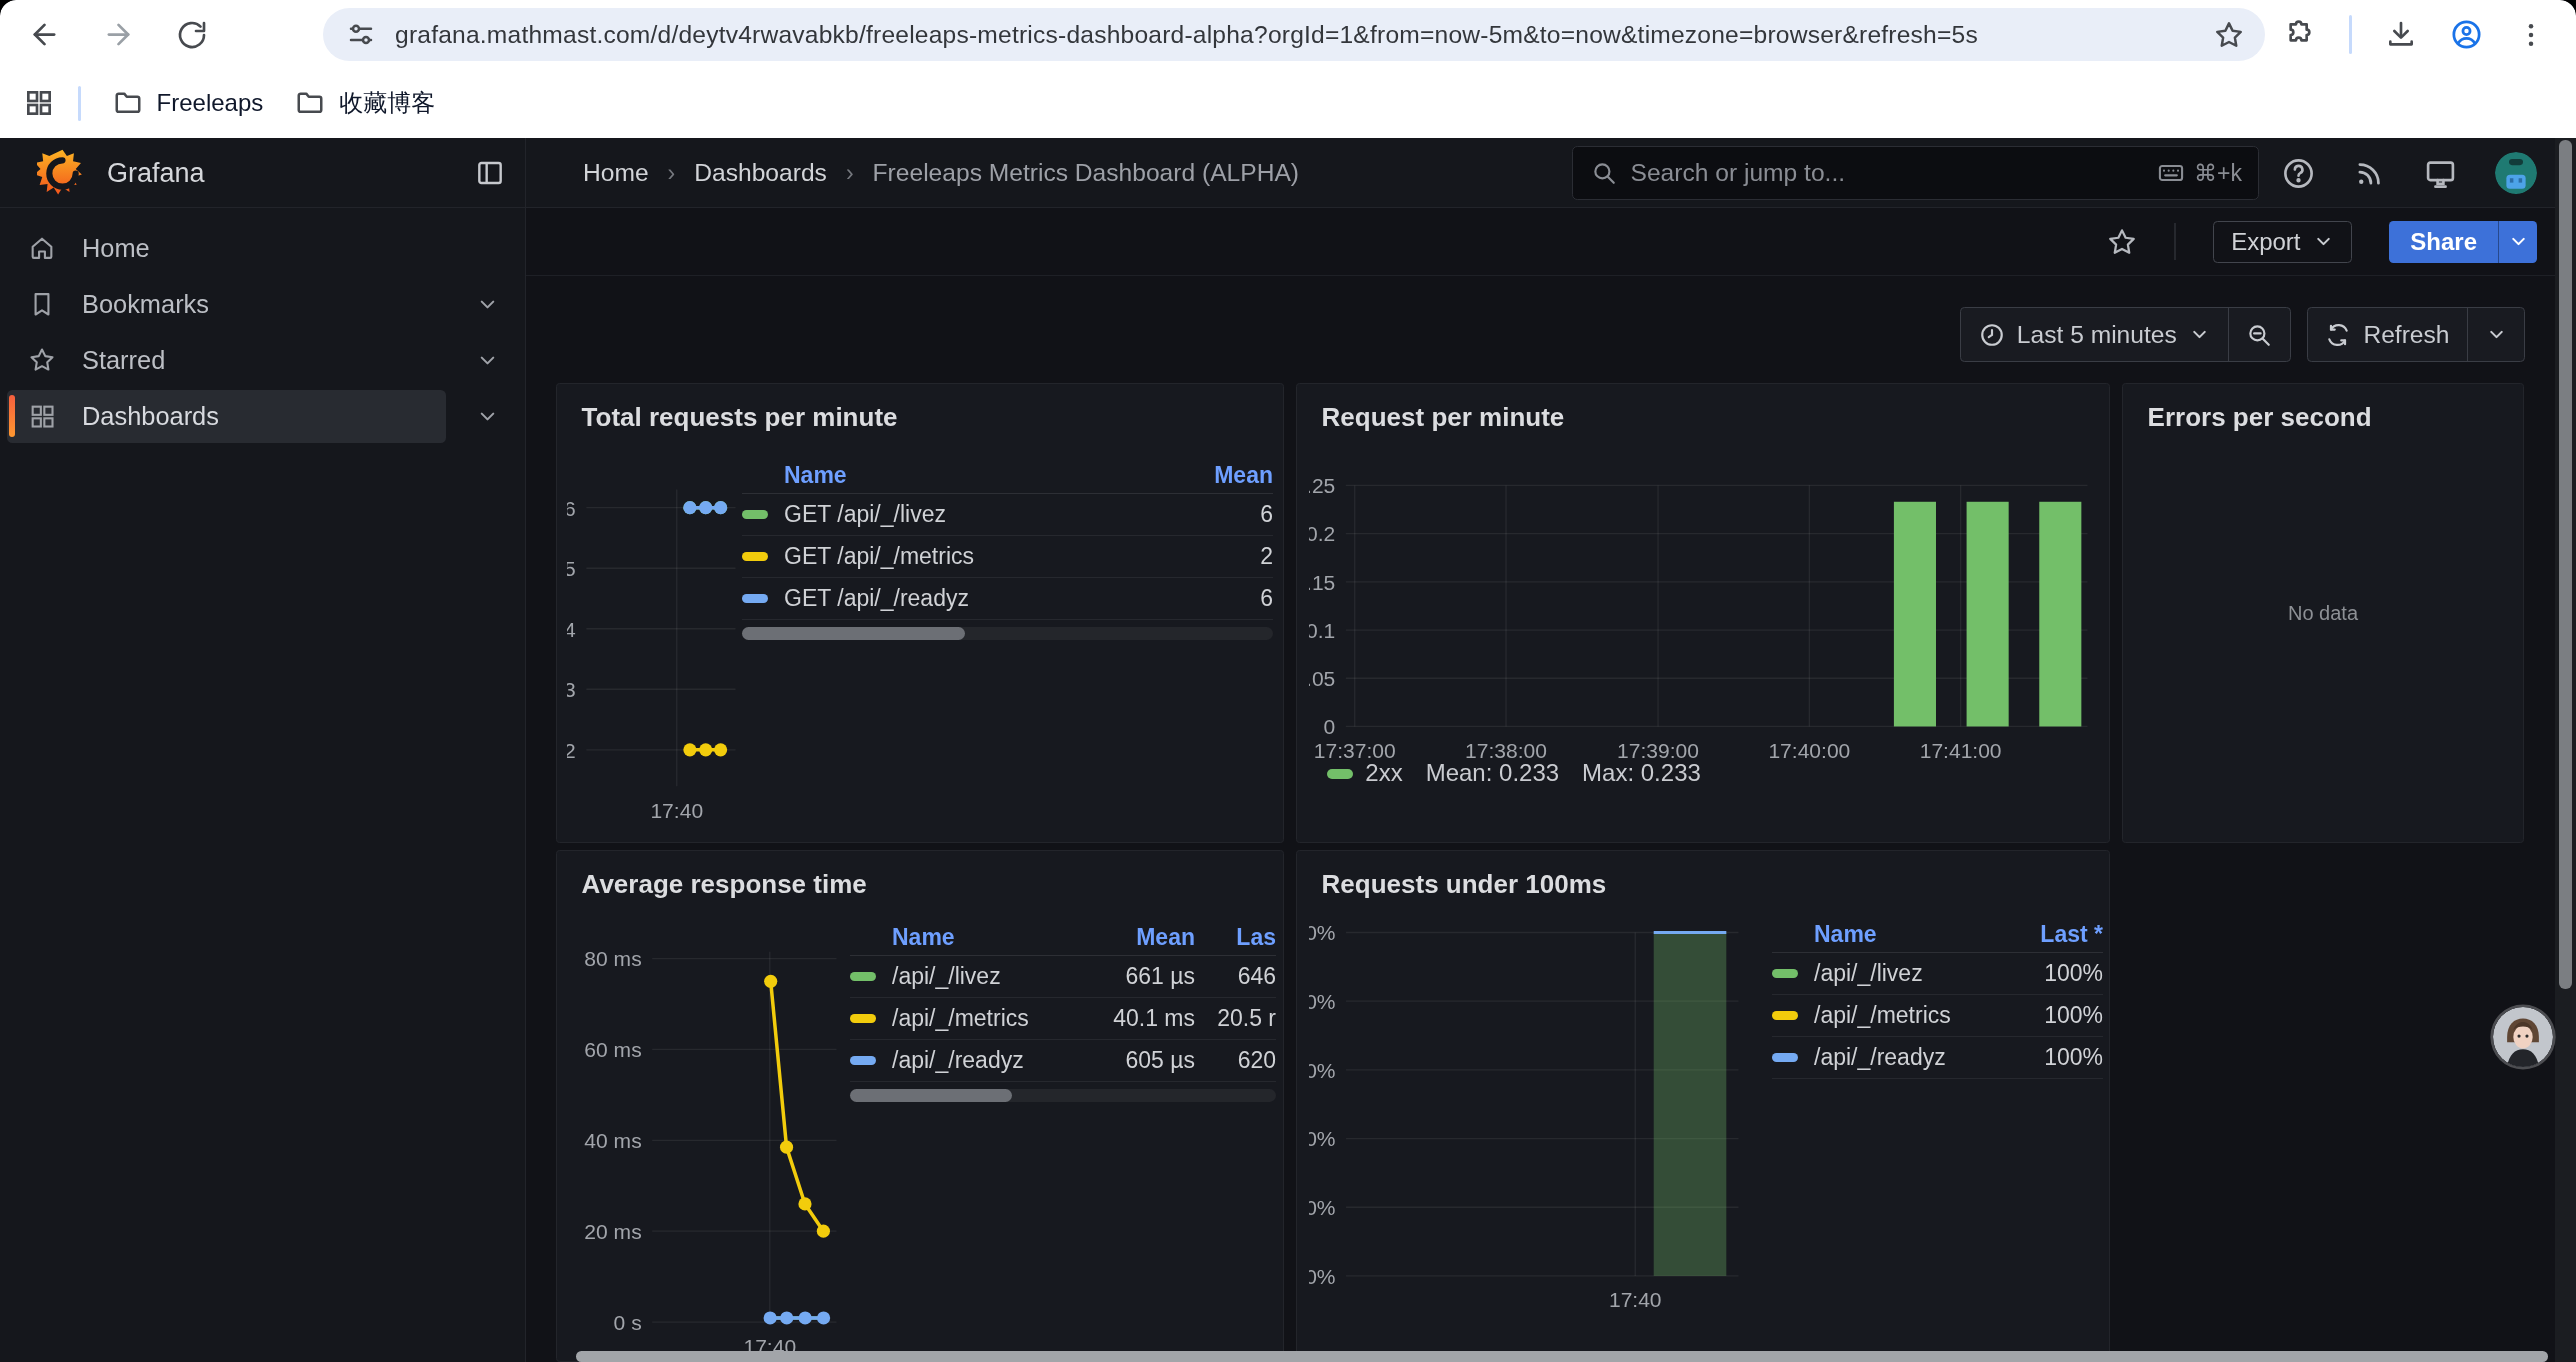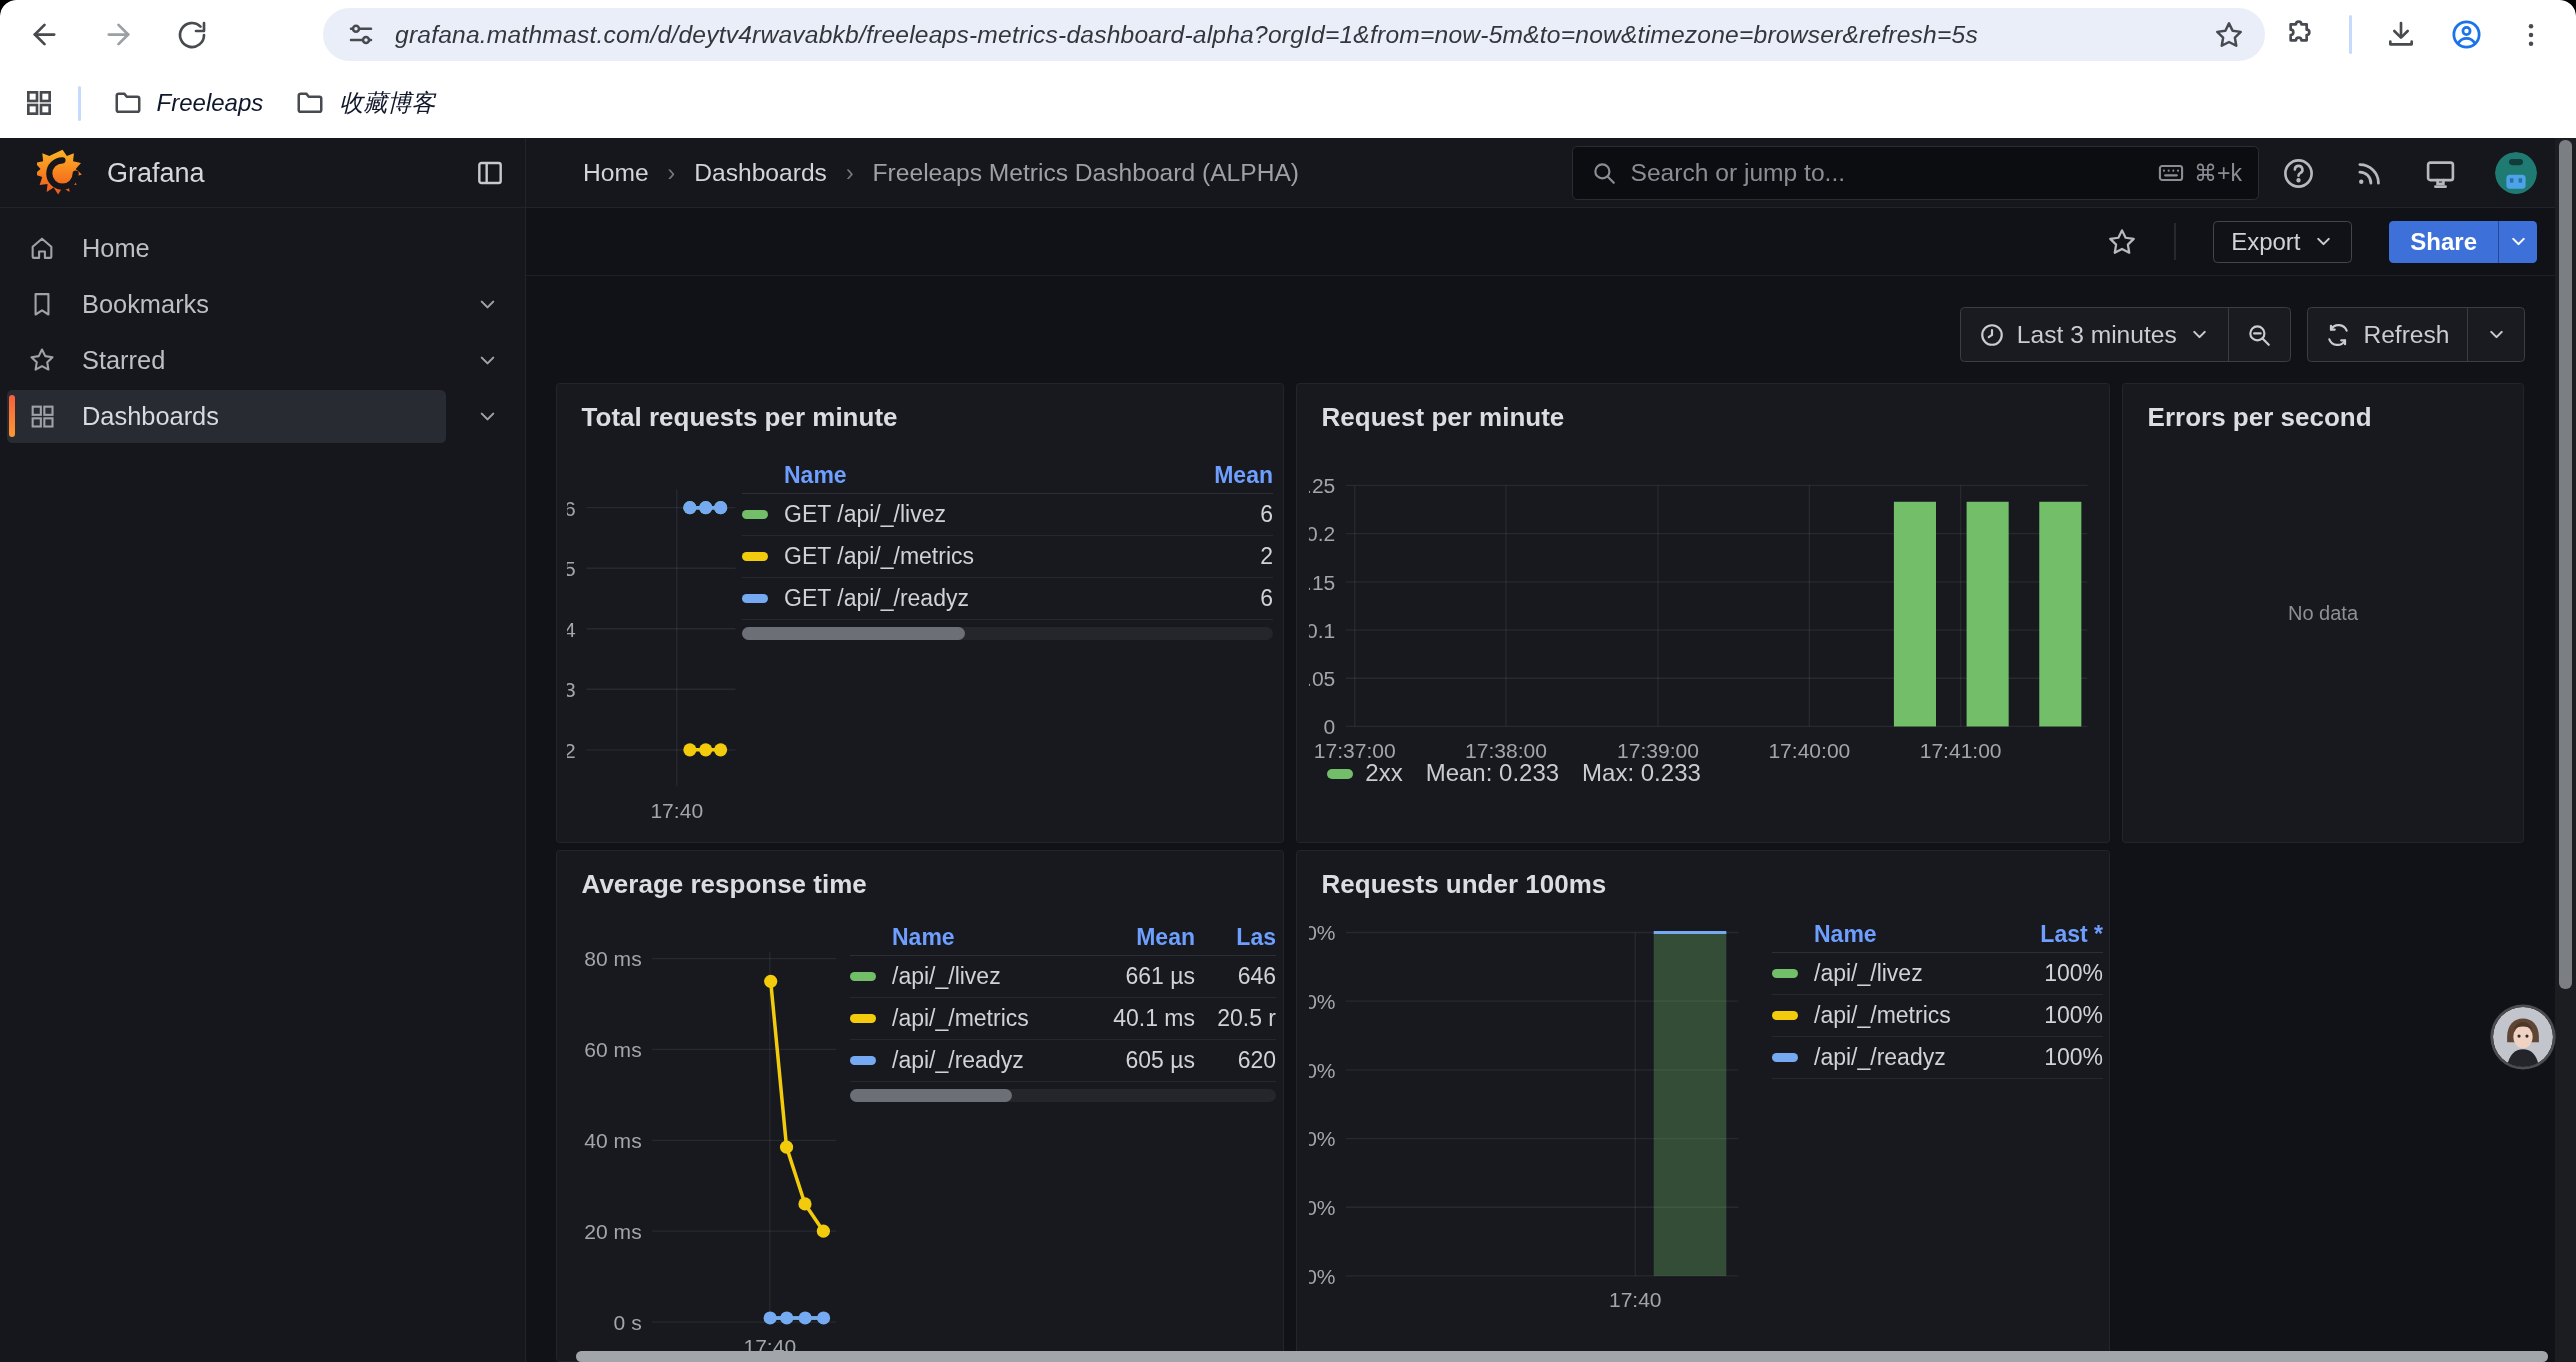--- a/index.html
+++ b/index.html
@@ -1,21 +1,21 @@
 <!DOCTYPE html>
 <html style="font-size:14px"><head>
 <meta charset="utf-8">
 <style>
   * { margin:0; padding:0; box-sizing:border-box; }
   html,body { width:2576px; height:1363px; background:#000; }
   body { font-family:"Liberation Sans","DejaVu Sans",sans-serif; overflow:hidden; }
   .stage { position:relative; width:2576px; height:1363px; background:#111217; border-radius:16px 16px 0 0; overflow:hidden; }
 
   
-  .chrome { position:absolute; left:0; top:0; width:100%; height:180px; background:#ffffff; border-radius:16px 16px 0 0;font-style:italic; }
+  .chrome { position:absolute; left:0; top:0; width:100%; height:180px; background:#ffffff; border-radius:16px 16px 0 0; }
   .chrome-toolbar { position:relative; height:69px; display:flex; align-items:center; }
   .nav-ico { width:39px; height:39px; display:flex; align-items:center; justify-content:center; color:#474a4f; }
   .nav-ico.disabled { color:#9aa0a6; }
   .back { margin-left:24.6px; } .fwd { margin-left:35px; } .reload { margin-left:35px; }
   .omnibox { position:absolute; left:323px; top:8px; width:1942px; height:53px; background:#e9eef8; border-radius:27px; display:flex; align-items:center; }
   .omni-tune { margin-left:23px; color:#474a4f; }
   .omni-url { margin-left:19px; font-size:24.6px; color:#33363b; letter-spacing:0.2px; white-space:nowrap; overflow:hidden; flex:1; }
   .omni-star { margin-right:21px; color:#474a4f; }
   .tb-right { position:absolute; right:0; top:0; height:69px; display:flex; align-items:center; gap:33px; padding-right:30px; color:#474a4f; }
   .tb-divider { width:2.6px; height:39px; background:#c6dafc; border-radius:1.8px; }
@@ -357,21 +357,21 @@
   </aside>
 
   <div class="dash">
     <div class="timebar">
       <span class="tgroup">
         <span class="tseg">
           <svg width="26" height="26" viewBox="0 0 24 24" fill="none" stroke="currentColor" stroke-width="2" stroke-linecap="round">
               <circle cx="12" cy="12" r="9"></circle>
               <path d="M12 7.5V12l-3 2"></path>
             </svg>
-          <span>Last 3 minutes</span>
+          <span>Last 5 minutes</span>
           <svg width="21" height="21" viewBox="0 0 24 24" fill="none" stroke="currentColor" stroke-width="2.4" stroke-linecap="round" stroke-linejoin="round">
               <path d="M6 9l6 6 6-6"></path>
             </svg>
         </span>
         <span class="tseg">
           <svg width="26" height="26" viewBox="0 0 24 24" fill="none" stroke="currentColor" stroke-width="2" stroke-linecap="round">
               <circle cx="10.5" cy="10.5" r="6.5"></circle>
               <path d="M15.5 15.5L21 21"></path>
               <path d="M7.5 10.5h6"></path>
             </svg>

